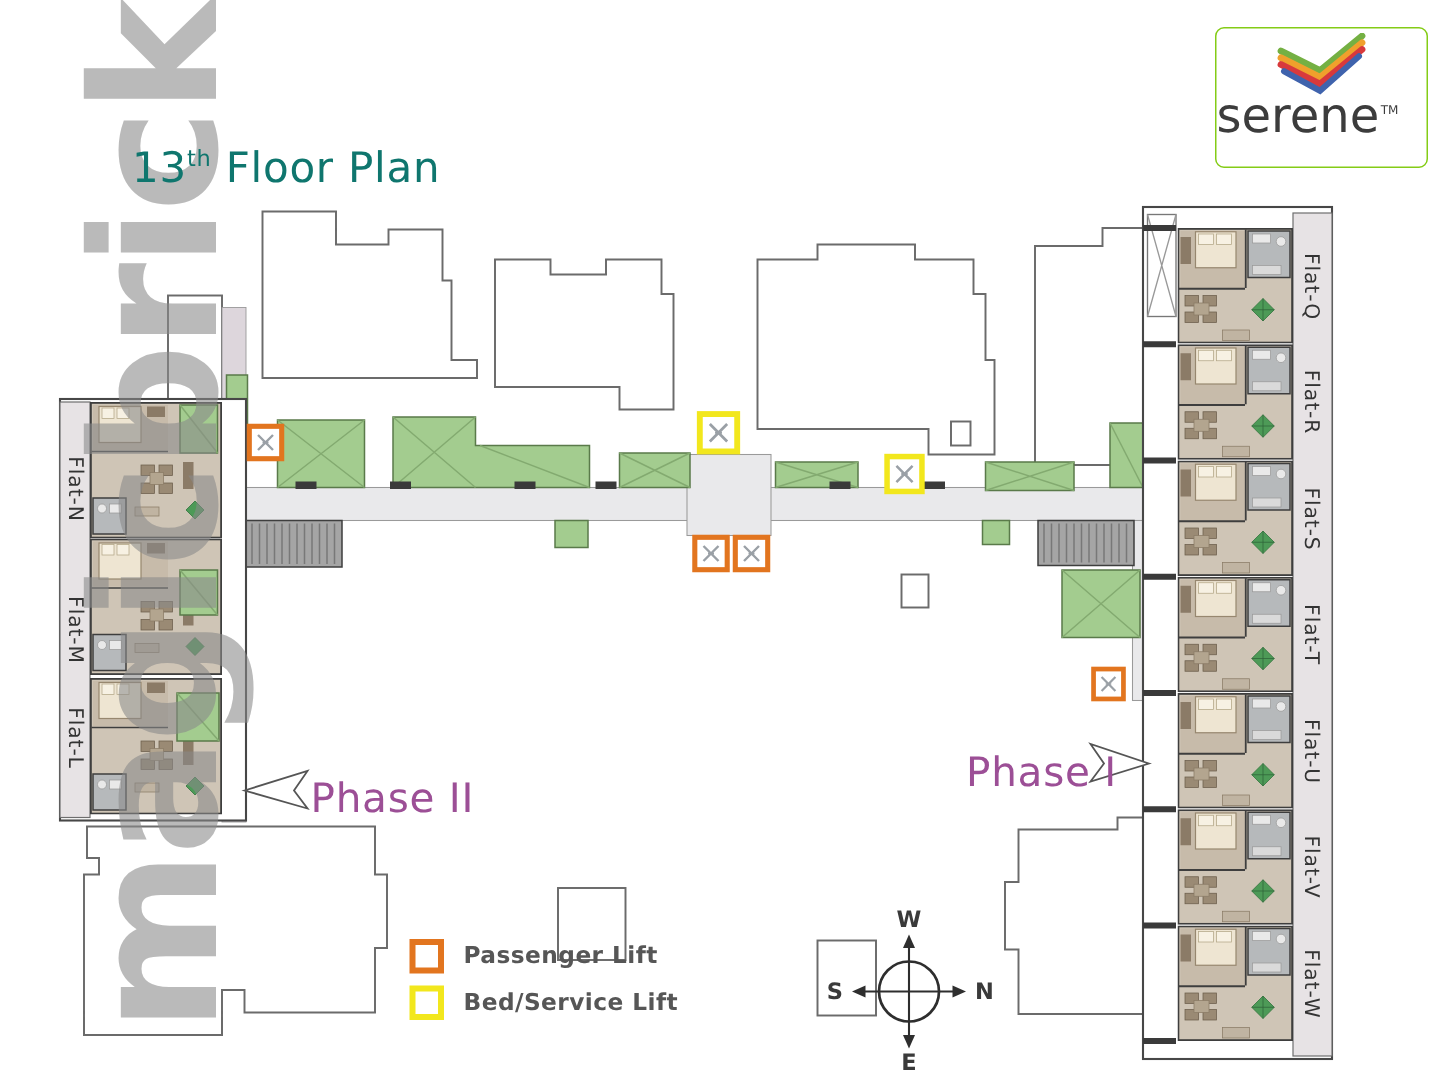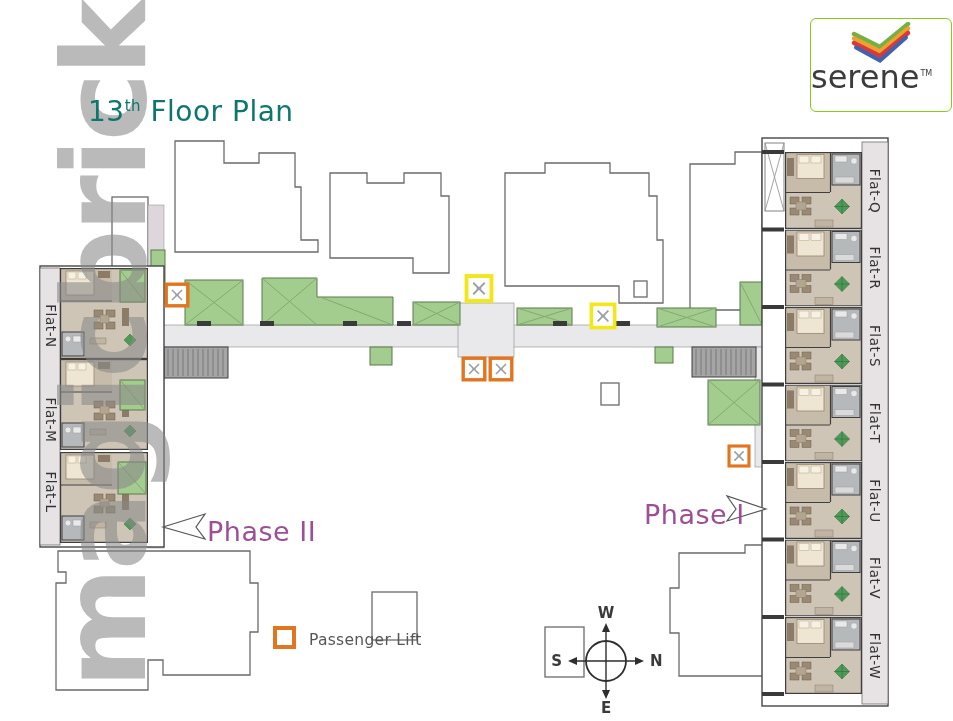--- a/index.html
+++ b/index.html
@@ -11,21 +11,21 @@
          opacity:.58;transform:rotate(-90deg);z-index:5;pointer-events:none;white-space:nowrap;}
   .title{position:absolute;left:68px;top:95px;font-size:28px;color:#0f766e;z-index:6;letter-spacing:.5px;margin-left:20px;}
   .title sup{font-size:15px;}
   .logo{position:absolute;left:810px;top:18px;width:140px;height:92px;z-index:6;text-align:left;
         border:1px solid #84cc16;border-radius:6px;background:rgba(255,255,255,.6);}
   .logo .chev{display:block;margin:3px auto 0;}
   .brand{font-size:32px;color:#3c3c3c;line-height:1;margin-top:-3px;}
   .tm{font-size:8px;vertical-align:super;color:#3c3c3c;margin-left:1px;}
   .tagline{font-size:9.5px;color:#5c5c5c;letter-spacing:1.1px;word-spacing:5px;margin-top:2px;}
   .legend{position:absolute;left:273px;top:625px;z-index:2;}
-  .lrow{display:flex;align-items:flex-end;margin-bottom:7px;height:24px;}
+  .lrow{display:flex;align-items:center;margin-bottom:7px;height:24px;font-weight:bold;}
   .sw{width:15px;height:15px;background:#fff;border:4px solid;margin-right:13px;display:inline-block;}
   .sw0{border-color:#e2751f;}
   .sw1{border-color:#f2e71d;}
   .ltext{font-size:15.5px;color:#565656;letter-spacing:.3px;}
   
   .outline{fill:#fff;stroke:#6b6b6b;stroke-width:1.3;}
   .g{fill:#a3cc8f;stroke:#5a7a4a;stroke-width:1;}
   .gx{stroke:#83aa70;stroke-width:1;fill:none;}
   .corr{fill:#e9e9eb;stroke:#9a9a9a;stroke-width:.7;}
   .lav{fill:#ddd6dc;stroke:#999;stroke-width:.6;}
@@ -244,15 +244,19 @@
     <path d="M10,25.5 L34,38.5 L60,15.5" stroke="#3f63ad" stroke-width="4" fill="none" stroke-linecap="round"></path>
   </svg>
   <div class="brand"><span>serene</span><span class="tm">TM</span></div>
 </div>
 
 <div class="legend">
   <div class="lrow">
     <span class="sw sw0"></span>
     <span class="ltext">Passenger Lift</span>
   </div>
+  <div class="lrow">
+    <span class="sw sw1"></span>
+    <span class="ltext">Bed/Service Lift</span>
+  </div>
 </div>
 
 </div>
 
 </body></html>

